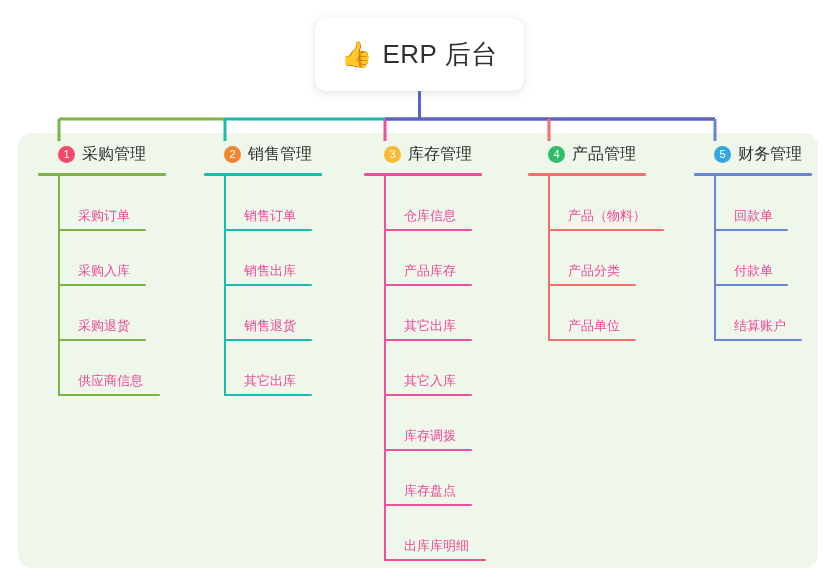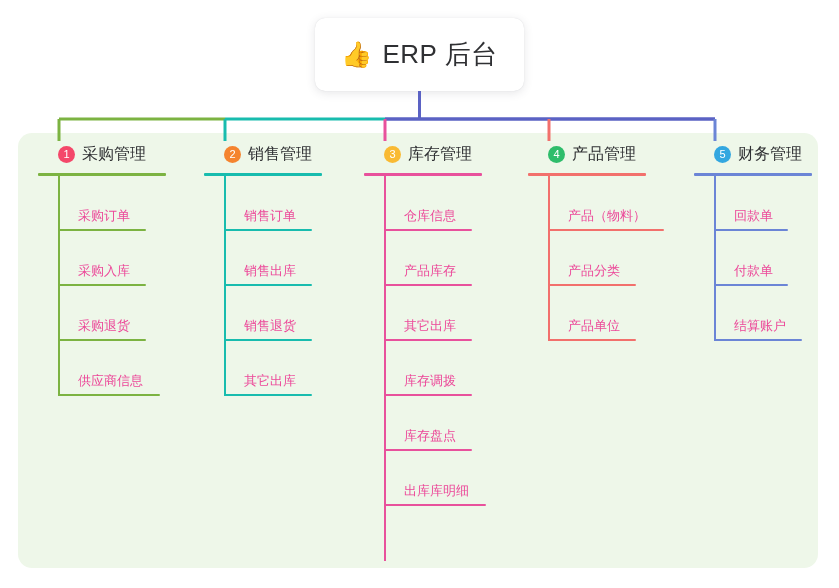--- a/index.html
+++ b/index.html
@@ -232,20 +232,24 @@
           </div>
           <div class="leaf">
             <div class="leaf-label">产品库存</div>
             <div class="leaf-rule" style="width: 88px; background: rgb(232, 81, 156);"></div>
           </div>
           <div class="leaf">
             <div class="leaf-label">其它出库</div>
             <div class="leaf-rule" style="width: 88px; background: rgb(232, 81, 156);"></div>
           </div>
           <div class="leaf">
+            <div class="leaf-label">其它入库</div>
+            <div class="leaf-rule" style="width: 88px; background: rgb(232, 81, 156);"></div>
+          </div>
+          <div class="leaf">
             <div class="leaf-label">库存调拨</div>
             <div class="leaf-rule" style="width: 88px; background: rgb(232, 81, 156);"></div>
           </div>
           <div class="leaf">
             <div class="leaf-label">库存盘点</div>
             <div class="leaf-rule" style="width: 88px; background: rgb(232, 81, 156);"></div>
           </div>
           <div class="leaf">
             <div class="leaf-label">出库库明细</div>
             <div class="leaf-rule" style="width: 102px; background: rgb(232, 81, 156);"></div>

